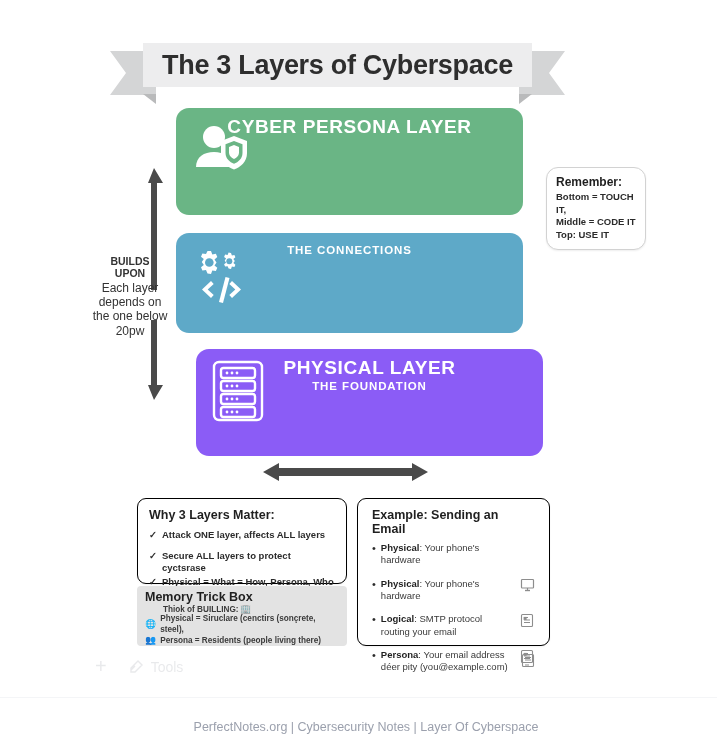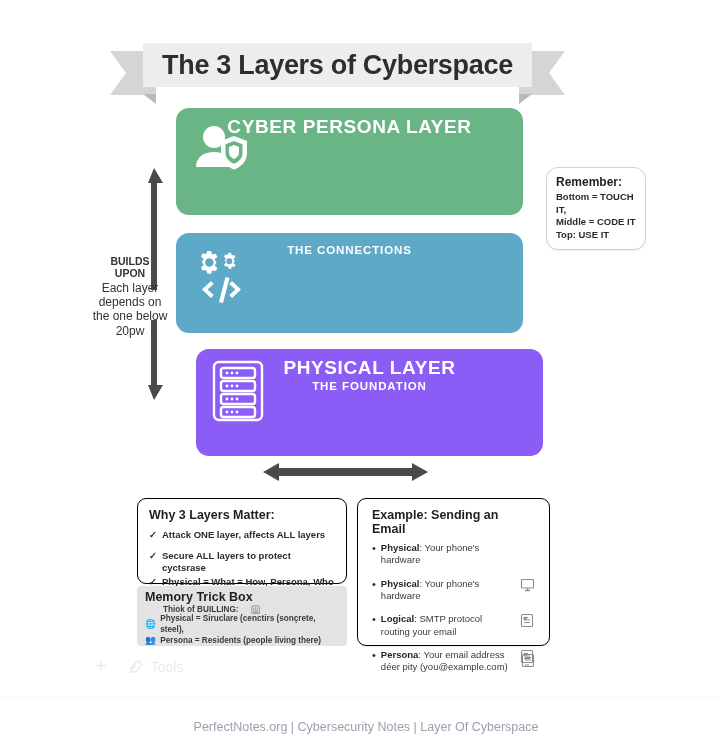--- a/index.html
+++ b/index.html
@@ -236,21 +236,21 @@
     align-items: center;
     gap: 4px;
   }
   #memory-sub {
     font-size: 8.2px;
     font-weight: bold;
     color: #3a3a3a;
     margin-left: 18px;
     display: flex;
     align-items: center;
-    gap: 12px;
+    gap: 2px;
   }
   .mini-glyph { font-size: 9px; color: #6f6f6f; }
 
   
   #example-list { margin-top: 6px; position: relative; }
   .ex-row {
     display: flex;
     align-items: flex-start;
     gap: 5px;
     margin-bottom: 11px;

